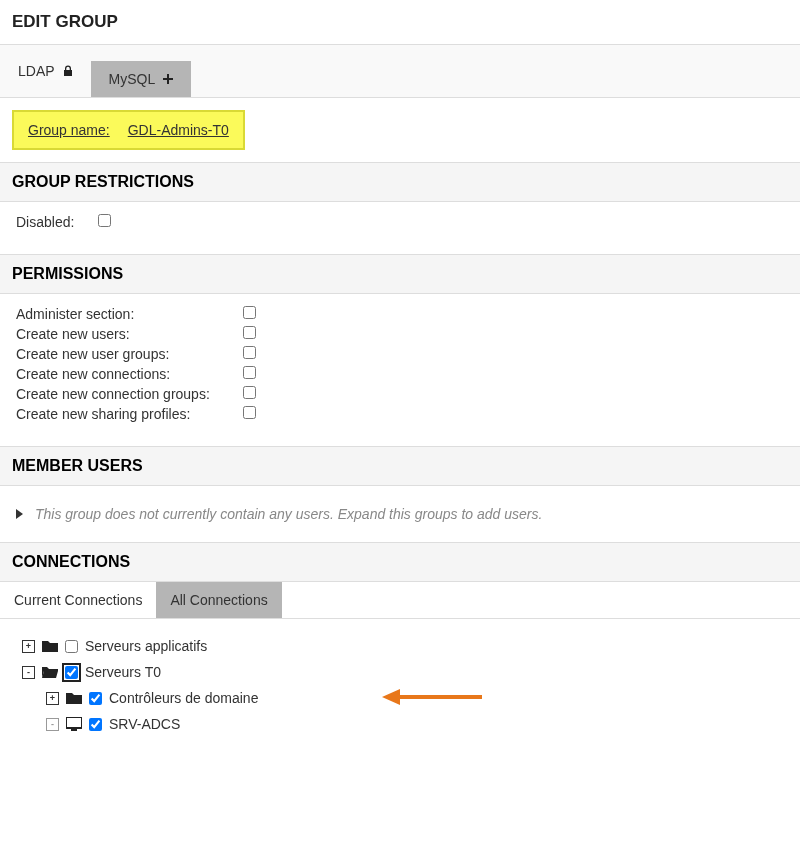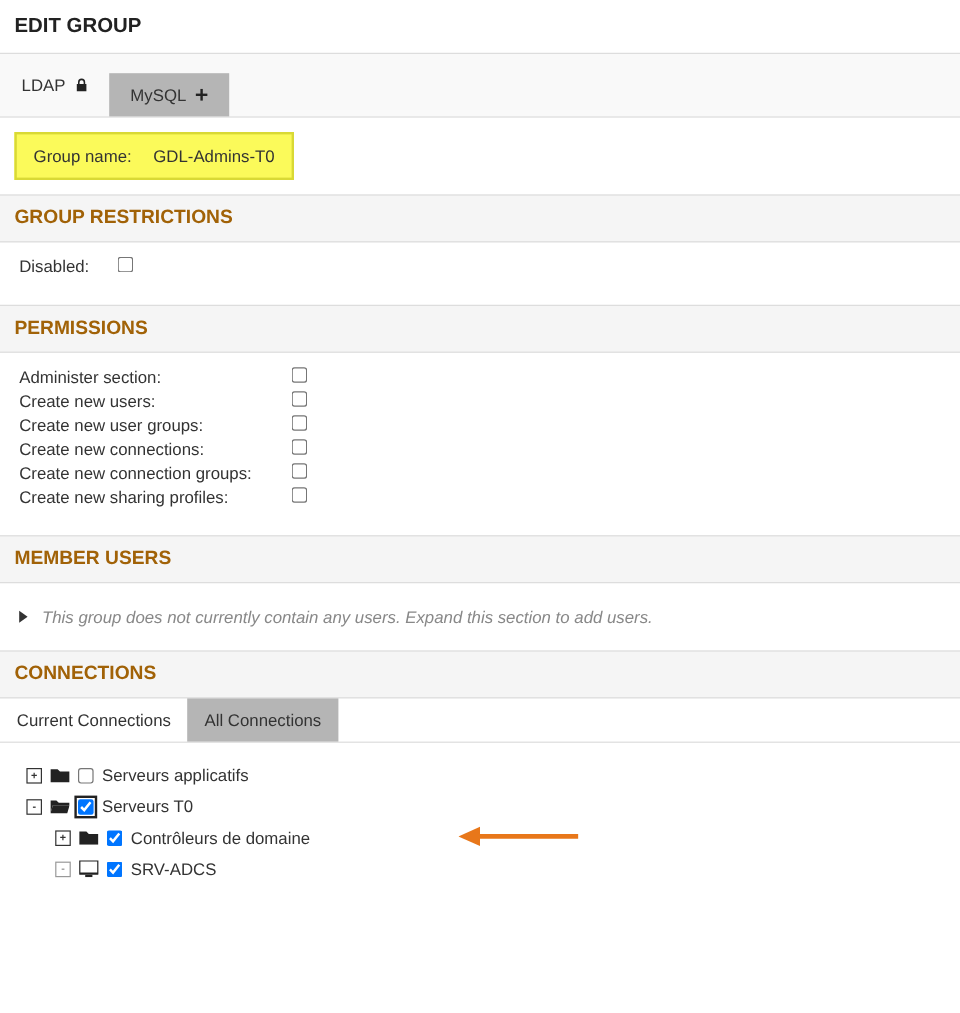--- a/index.html
+++ b/index.html
@@ -10,21 +10,21 @@
       background: #fff;
       width: 800px;
     }
     .section-header {
       background: #f5f5f5;
       border-top: 1px solid #ddd;
       border-bottom: 1px solid #ddd;
       padding: 10px 12px;
       font-weight: 700;
       font-size: 16px;
-      color: #a16207;
+      color: #000000;
     }
     .page-title {
       padding: 12px 12px;
       font-weight: 700;
       font-size: 17px;
       color: #222;
     }
     .tabs {
       display: flex;
       background: #f9f9f9;
@@ -46,20 +46,21 @@
       margin-top: 16px;
     }
     .highlight-row {
       display: inline-flex;
       align-items: center;
       gap: 18px;
       margin: 12px;
       padding: 10px 14px;
       background: #fbfa5a;
       border: 2px solid #d9d935;
+      text-decoration: underline;
     }
     .section-body {
       padding: 12px 16px 20px 16px;
     }
     .field-row {
       display: flex;
       align-items: flex-start;
       gap: 12px;
       margin-bottom: 4px;
     }
@@ -212,21 +213,21 @@
   </div>
   <div class="field-row">
     <span class="field-label">Create new sharing profiles:</span>
     <input type="checkbox" style="">
   </div>
 </div>
 
 <div class="section-header">MEMBER USERS</div>
 <div class="member-note">
   <span class="caret-right"></span>
-  <span>This group does not currently contain any users. Expand this section to add users.</span>
+  <span>This group does not currently contain any users. Expand this groups to add users.</span>
 </div>
 
 <div class="section-header">CONNECTIONS</div>
 <div class="conn-tabs">
   <div class="conn-tab">Current Connections</div>
   <div class="conn-tab active">All Connections</div>
 </div>
 
 <div class="tree">
 

